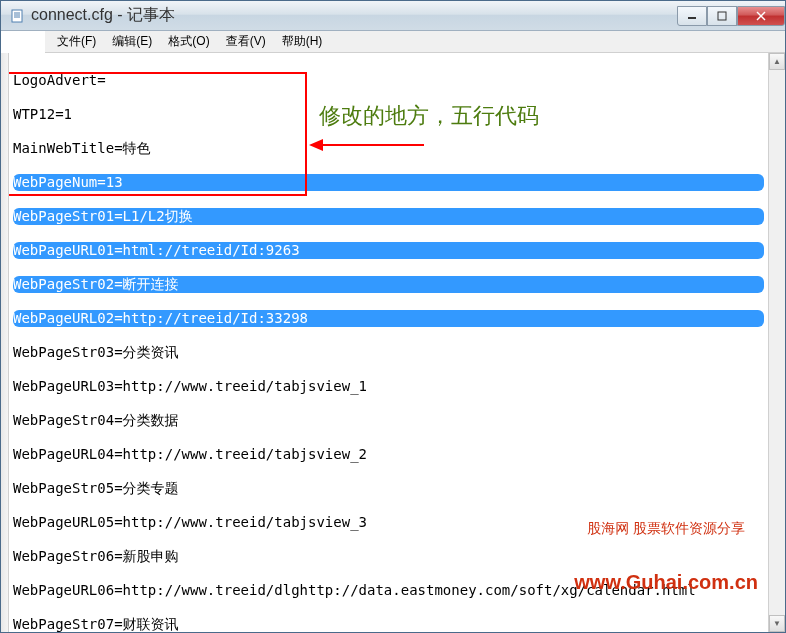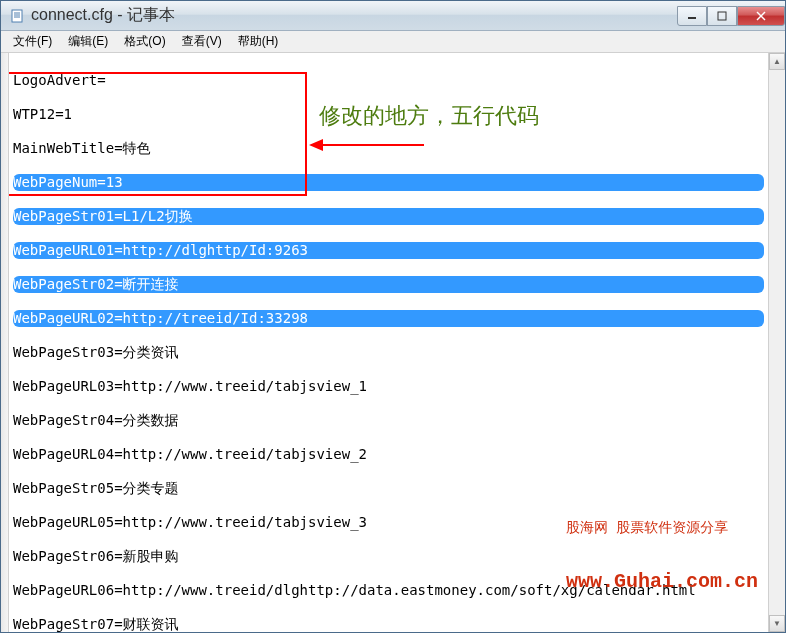--- a/index.html
+++ b/index.html
@@ -62,20 +62,21 @@
       width: 48px;
     }
     .menubar {
       height: 22px;
       background: #f0f0f0;
       border-bottom: 1px solid #d0d0d0;
       display: flex;
       align-items: center;
       padding: 0 4px;
       font-size: 12px;
+      margin-left: 44px;
     }
     .menu-item {
       padding: 2px 8px;
       cursor: pointer;
     }
     .content-wrap {
       flex: 1;
       display: flex;
       position: relative;
       overflow: hidden;
@@ -126,22 +127,22 @@
       font-weight: bold;
       font-family: "Microsoft YaHei", sans-serif;
       pointer-events: none;
       text-shadow: 0 0 2px #fff;
     }
     .footer-wm {
       position: absolute;
       right: 10px;
       bottom: 4px;
       color: #d03010;
-      font-family: Liberation Mono, monospace;
-      text-align: left;
+      font-family: Liberation Sans, sans-serif;
+      text-align: center;
       pointer-events: none;
       line-height: 1.2;
     }
     .footer-wm .l1 { font-size: 14px; }
     .footer-wm .l2 { font-size: 20px; font-weight: bold; }
     .scrollbar {
       width: 17px;
       background: #f0f0f0;
       border-left: 1px solid #d0d0d0;
       position: relative;
@@ -203,21 +204,21 @@
   </div>
 
   <div class="content-wrap">
     <div class="left-sliver"></div>
     <div class="content">
 <span class="line">LogoAdvert=</span>
 <span class="line">WTP12=1</span>
 <span class="line">MainWebTitle=特色</span>
 <span class="line sel">WebPageNum=13</span>
 <span class="line sel">WebPageStr01=L1/L2切换</span>
-<span class="line sel">WebPageURL01=http://dlghttp/Id:9263</span>
+<span class="line sel">WebPageURL01=html://treeid/Id:9263</span>
 <span class="line sel">WebPageStr02=断开连接</span>
 <span class="line sel">WebPageURL02=http://treeid/Id:33298</span>
 <span class="line">WebPageStr03=分类资讯</span>
 <span class="line">WebPageURL03=http://www.treeid/tabjsview_1</span>
 <span class="line">WebPageStr04=分类数据</span>
 <span class="line">WebPageURL04=http://www.treeid/tabjsview_2</span>
 <span class="line">WebPageStr05=分类专题</span>
 <span class="line">WebPageURL05=http://www.treeid/tabjsview_3</span>
 <span class="line">WebPageStr06=新股申购</span>
 <span class="line">WebPageURL06=http://www.treeid/dlghttp://data.eastmoney.com/soft/xg/calendar.html</span>

